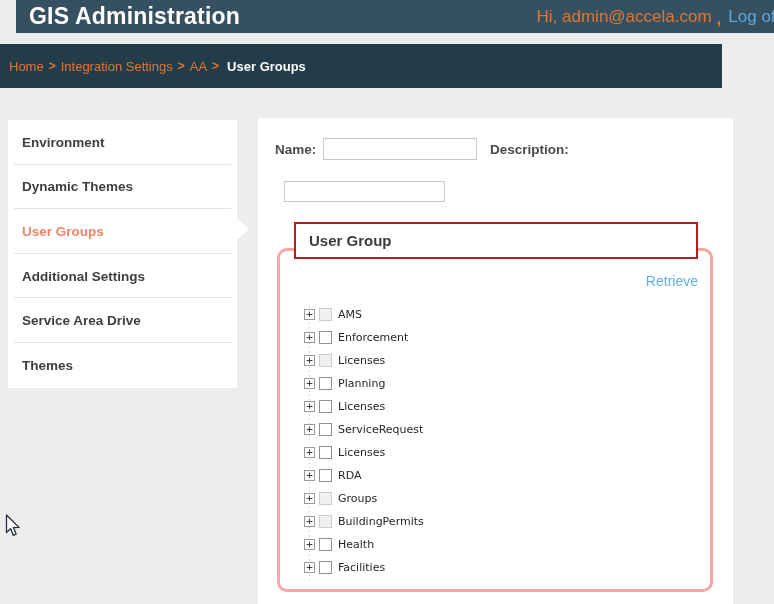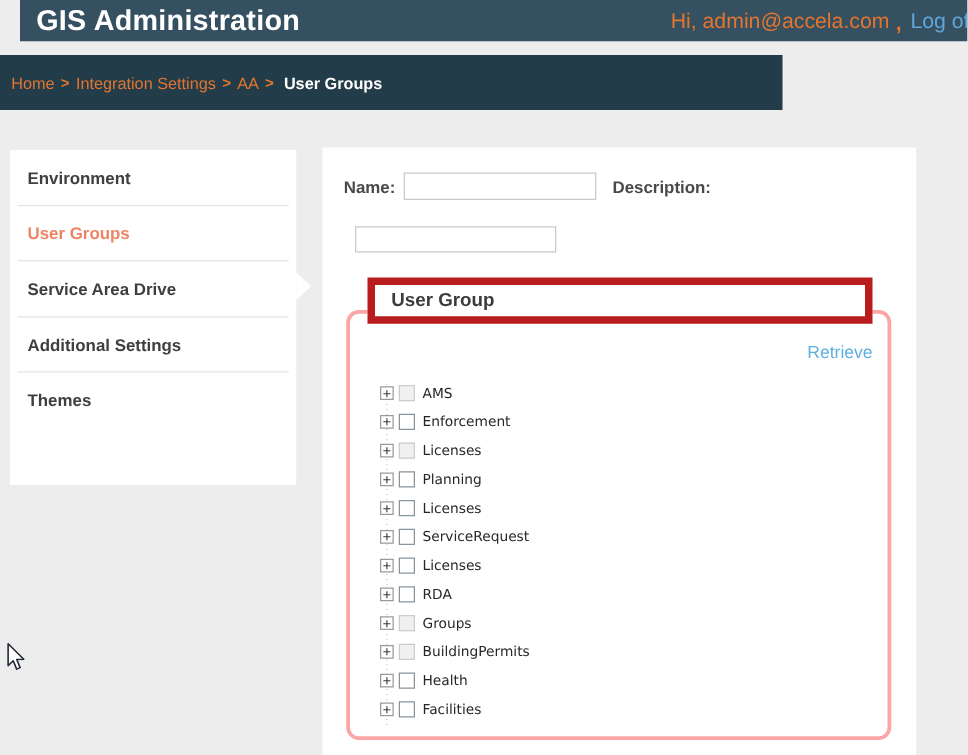--- a/index.html
+++ b/index.html
@@ -11,21 +11,21 @@
   .app-header { position:absolute; left:16px; top:0; width:774px; height:33px;
     background:var(--header-bg,#355060); display:flex; align-items:center; justify-content:space-between;
     padding:0 10px 0 13px; }
   .app-title { color:#ffffff; font-size:23px; font-weight:bold; letter-spacing:0.2px; }
   .header-right { display:flex; align-items:center; font-size:17px; }
   .greeting { color:var(--accent-orange,#e3752f); }
   .hdr-sep { color:var(--accent-orange,#e3752f); margin:0 7px 0 5px; position:relative; top:2px; font-weight:bold; }
   .logoff { color:var(--link-blue,#61a7d9); cursor:pointer; text-decoration:none; }
 
   
-  .breadcrumb { position:absolute; left:0; top:44px; width:626px; height:44px;
+  .breadcrumb { position:absolute; left:0; top:44px; width:722px; height:44px;
     background:var(--breadcrumb-bg,#233c49); display:flex; align-items:center; padding-left:9px; font-size:13px; }
   .crumb.link { color:var(--accent-orange,#e3752f); cursor:pointer; }
   .crumb-sep { color:var(--accent-orange,#e3752f); margin:0 5px; font-weight:bold; font-size:12px; }
   .crumb.current { color:#ffffff; font-weight:bold; margin-left:3px; }
 
   
   .sidebar { position:absolute; left:8px; top:120px; width:229px; height:268px; background:#ffffff; }
   .side-item { position:relative; height:44.6px; display:flex; align-items:center; padding-left:14px;
     font-size:13.5px; color:#3f3f3f; cursor:pointer;font-weight:bold; }
   .side-item:not(:last-child)::after { content:""; position:absolute; left:6px; right:6px; bottom:0;
@@ -39,21 +39,21 @@
   .form-label { position:absolute; font-size:13.5px; font-weight:bold; color:#4a4a4a; }
   .lbl-name { left:17px; top:24px; }
   .lbl-desc { left:232px; top:24px; }
   .txt-input { position:absolute; border:1px solid #c8c8c8; background:#ffffff; height:22px; font-size:13px; padding:0 4px;
     font-family:"Liberation Sans", sans-serif; }
   .in-name { left:65px; top:20px; width:154px; }
   .in-desc { left:26px; top:63px; width:161px; height:21px; }
 
   
   .group-tab { position:absolute; left:36px; top:104px; width:404px; height:37px; background:#ffffff;
-    border:6px solid #b91c1c; z-index:2; display:flex; align-items:center; padding-left:13px; }
+    border:2px solid #b91c1c; z-index:2; display:flex; align-items:center; padding-left:13px; }
   .group-tab-title { font-size:15px; font-weight:bold; color:#3c3c3c; }
   .group-panel { position:absolute; left:19px; top:130px; width:436px; height:344px; background:#ffffff;
     border:3px solid #fca5a5; border-radius:10px; z-index:1; }
   .retrieve-link { position:absolute; right:12px; top:22px; font-size:14px; color:var(--retrieve-blue,#5fb0e2);
     cursor:pointer; text-decoration:none; }
 
   
   .tree { position:absolute; left:24px; top:52px; }
   .tree::before { content:""; position:absolute; left:5px; top:4px; bottom:-4px; width:1px;
     background-image:repeating-linear-gradient(to bottom, #c6c6c6 0 1px, transparent 1px 4px); }
@@ -89,28 +89,31 @@
     <span class="crumb-sep">&gt;</span>
     <span class="crumb link">AA</span>
     <span class="crumb-sep">&gt;</span>
     <span class="crumb current">User Groups</span>
   </div>
 
   <div class="sidebar">
     <div class="side-item">
       <span>Environment</span>
     </div>
+    <div class="side-item">
+      <span>Dynamic Themes</span>
+    </div>
     <div class="side-item selected">
       <span>User Groups</span>
     </div>
     <div class="side-item">
+      <span>Additional Settings</span>
+    </div>
+    <div class="side-item">
       <span>Service Area Drive</span>
-    </div>
-    <div class="side-item">
-      <span>Additional Settings</span>
     </div>
     <div class="side-item">
       <span>Themes</span>
     </div>
   </div>
   <div class="side-pointer"></div>
 
   <div class="main-panel">
     <label class="form-label lbl-name">Name:</label>
     <input class="txt-input in-name" type="text" value="" style="">

